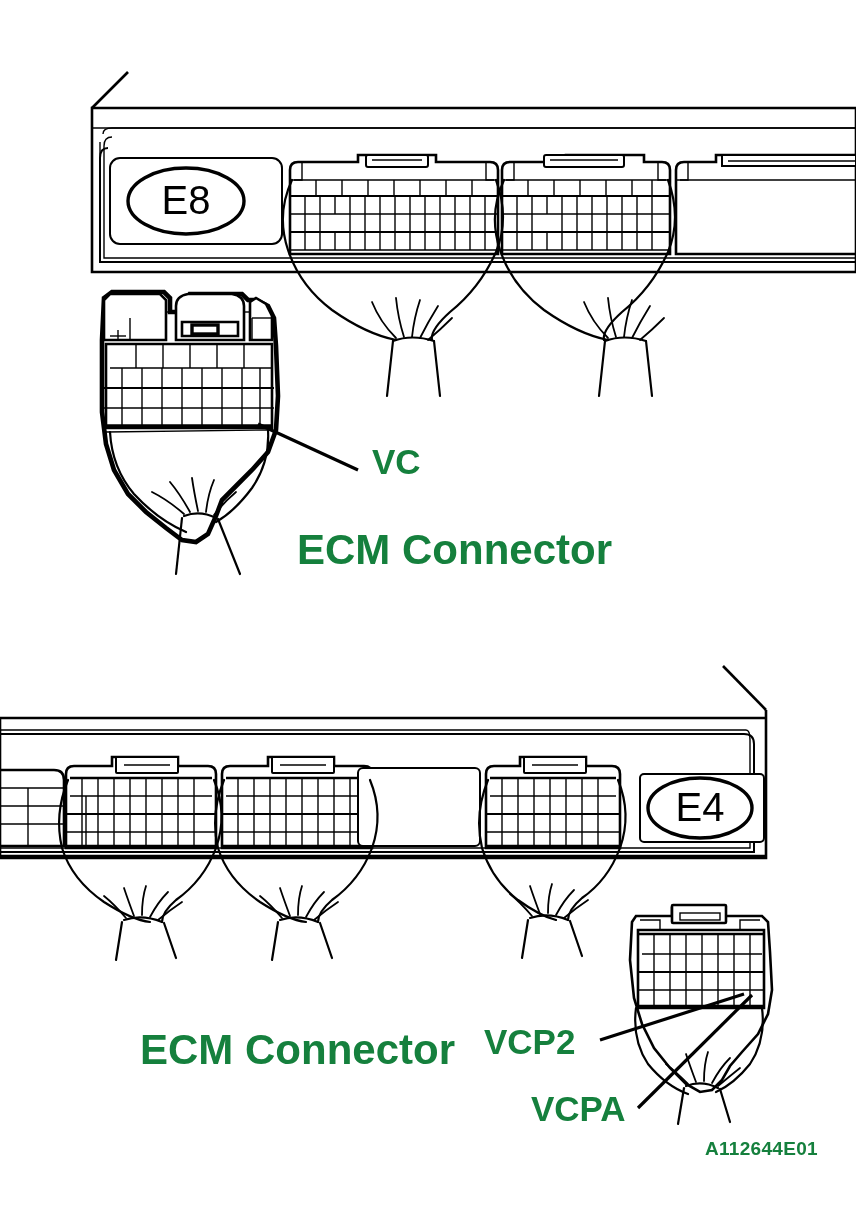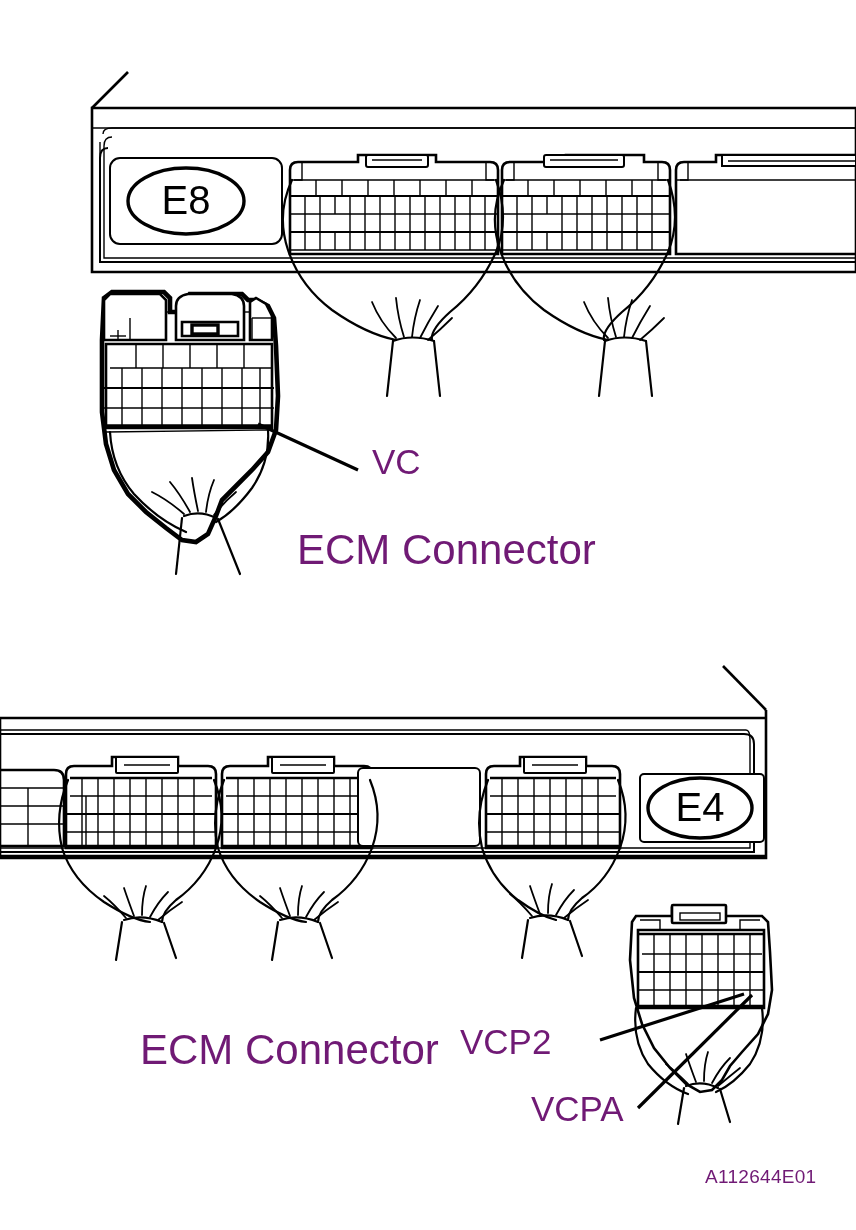--- a/index.html
+++ b/index.html
@@ -38,27 +38,28 @@
   .badge-txt {
     font-family: "Liberation Sans", sans-serif;
     font-size: 40px;
     fill: #000;
     text-anchor: middle;
     dominant-baseline: middle;
   }
   .lbl {
     position: absolute;
     font-family: "Liberation Sans", sans-serif;
-    color: #701a75;
+    color: #15803d;
     white-space: nowrap;
     line-height: 1;
+    font-weight: bold;
   }
   .lbl-pin { font-size: 35px; }
   .lbl-title { font-size: 42px; }
-  .lbl-code { font-size: 19px; letter-spacing: 0.3px; margin-top: 28px; }
+  .lbl-code { font-size: 19px; letter-spacing: 0.3px; }
 </style>
 </head>
 <body>
 
 <div id="stage">
 
   <svg id="diagram" viewBox="0 0 856 1230" xmlns="http://www.w3.org/2000/svg">
 
     <g>
 
@@ -440,19 +441,19 @@
     </g>
 
   </svg>
 
   <div class="lbl lbl-pin" style="left:372px; top:444px;">VC</div>
 
   <div class="lbl lbl-title" style="left:297px; top:529px;">ECM Connector</div>
 
   <div class="lbl lbl-title" style="left:140px; top:1029px;">ECM Connector</div>
 
-  <div class="lbl lbl-pin" style="left:460px; top:1024px;">VCP2</div>
+  <div class="lbl lbl-pin" style="left:484px; top:1024px;">VCP2</div>
 
   <div class="lbl lbl-pin" style="left:524px; top:1091px;margin-left:7px;">VCPA</div>
 
   <div class="lbl lbl-code" style="left:705px; top:1139px;">A112644E01</div>
 
 </div>
 
 </body></html>

